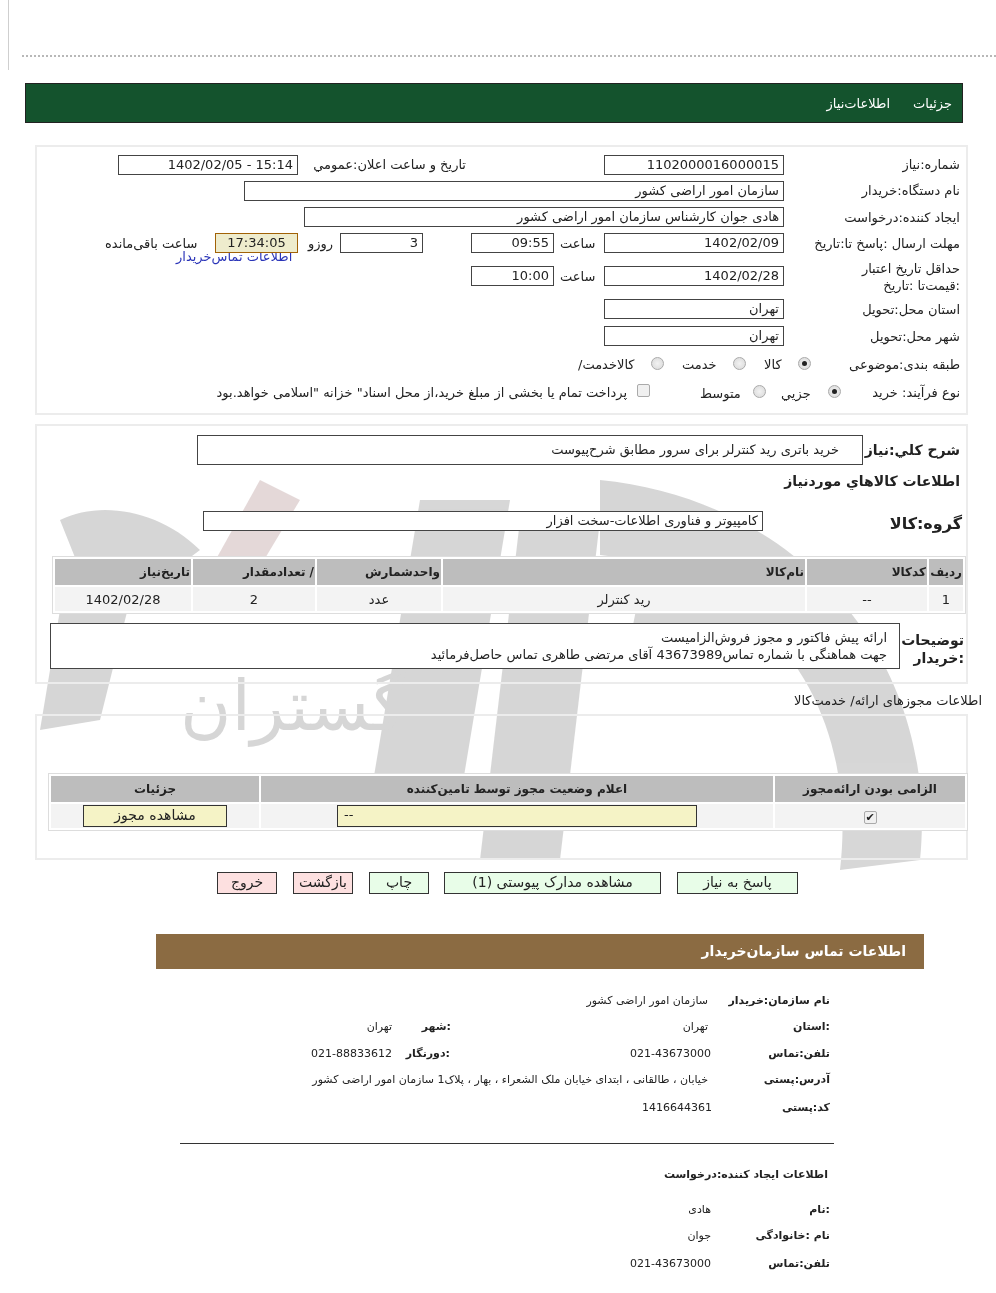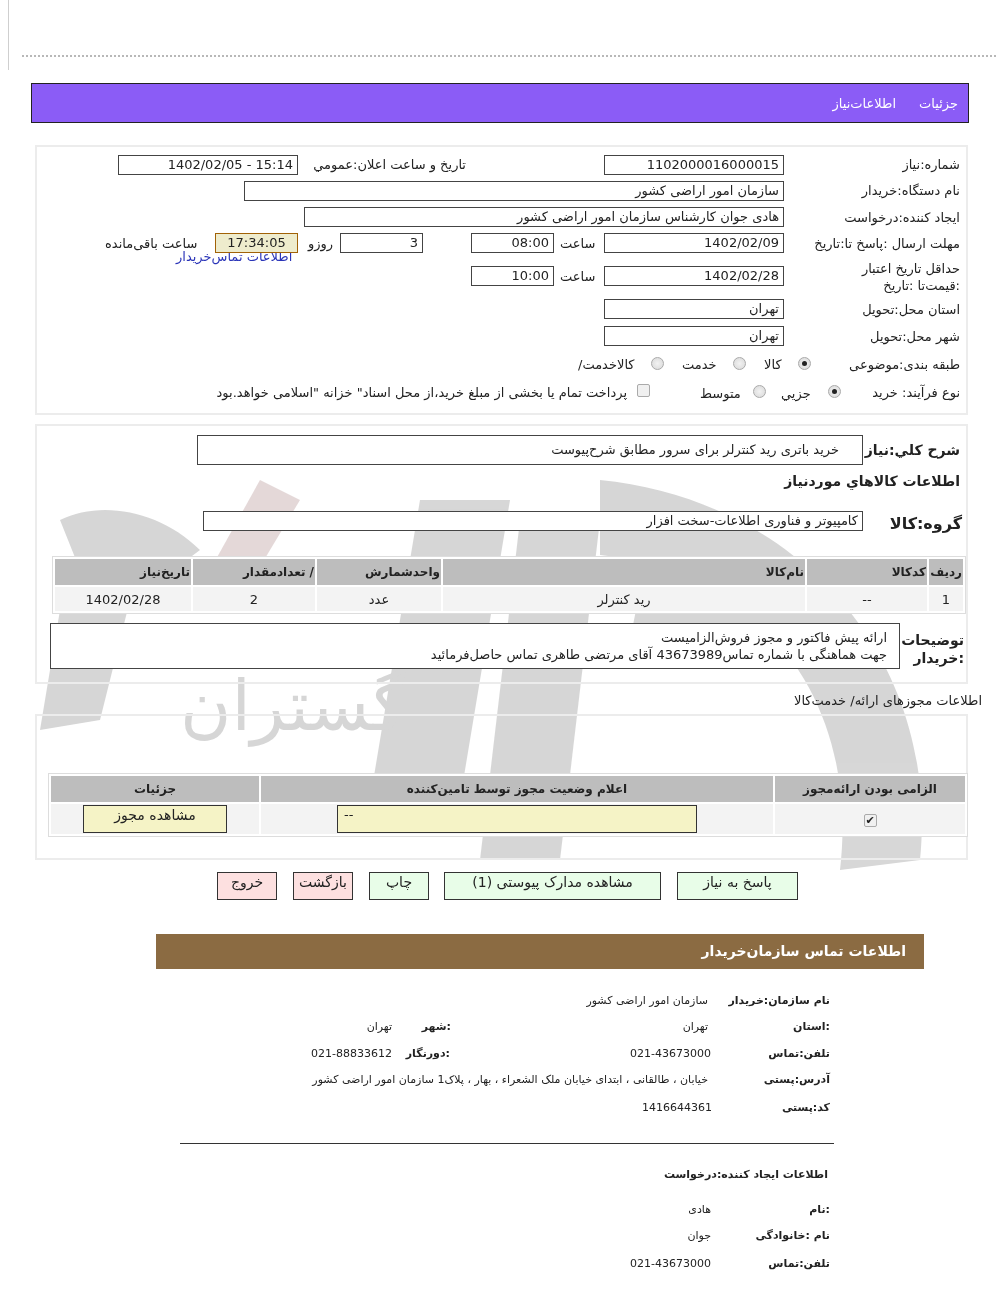--- a/index.html
+++ b/index.html
@@ -1,40 +1,40 @@
 <!DOCTYPE html>
 <html><head>
   <meta charset="utf-8">
   <style>
     html, body { margin: 0; padding: 0; background: #ffffff; }
     body { width: 996px; height: 1293px; position: relative; overflow: hidden;
            font-family: "DejaVu Sans", sans-serif; font-size: 13px; color: #222; }
     .abs { position: absolute; }
     .left-rule { left: 8px; top: 0; width: 1px; height: 70px; background: #cfcfcf; }
     .dash-rule { left: 22px; top: 55px; width: 974px; height: 0; border-top: 2px dotted #b8b8b8; }
-    .titlebar { left: 31px; top: 83px; width: 938px; height: 40px; background: #8b5cf6;
+    .titlebar { left: 25px; top: 83px; width: 938px; height: 40px; background: #14532d;
                 border: 1px solid #222; box-sizing: border-box; color: #fff; direction: rtl; }
     .titlebar span { position: absolute; top: 12px; font-size: 13px; }
     .panel { border: 2px solid #ececec; box-sizing: border-box; background: transparent; }
     .rtl { direction: rtl; text-align: right; }
     .lbl { font-size: 13px; white-space: nowrap; }
     .field { border: 1px solid #444; background: #fff; box-sizing: border-box; height: 20px;
              font-size: 13px; padding: 1px 4px; white-space: nowrap; overflow: hidden; direction: rtl; text-align: right; }
     .field.ltr { direction: ltr; text-align: right; }
     .timer { background: #eeeccd; border: 1px solid #a16207; }
     .link { color: #2a34b8; margin-top: 39px; }
     .radio { width: 13px; height: 13px; border-radius: 50%; border: 1px solid #aaa;
              background: radial-gradient(#f2f2f2, #d8d8d8); box-sizing: border-box; }
     .radio.on::after { content: ""; position: absolute; left: 3px; top: 3px; width: 5px; height: 5px; border-radius: 50%; background: #222; }
     .check { width: 13px; height: 13px; border: 1px solid #aaa; border-radius: 2px; background: #f0f0f0; box-sizing: border-box; }
     .bold { font-weight: bold; }
     table { border-collapse: separate; border-spacing: 2px; }
     .grid th { background: #bdbdbd; color: #222; font-weight: bold; font-size: 12px; height: 24px; }
     .grid td { background: #f3f3f3; font-size: 13px; height: 22px; text-align: center; }
-    .btn { box-sizing: border-box; border: 1px solid #333; font-size: 14px; text-align: center; line-height: 18px; height: 28px; }
+    .btn { box-sizing: border-box; border: 1px solid #333; font-size: 14px; text-align: center; line-height: 18px; height: 22px; }
     .btn.green { background: #e8fde8; }
     .btn.pink { background: #fde0e0; }
     .btn.yellow { background: #f5f3c6; }
     .wm { position: absolute; pointer-events: none; }
     .contact-bar { left: 156px; top: 934px; width: 768px; height: 35px; background: #8b6b42; color: #fff; }
     .small { font-size: 11px; }
     .sbold { font-size: 11px; font-weight: bold; }
     .hr { left: 180px; top: 1143px; width: 654px; height: 0; border-top: 1px solid #333; }
   </style>
 </head>
@@ -71,21 +71,21 @@
 <span class="abs lbl rtl" style="right:36px;top:183px">نام دستگاه:خریدار</span>
 <div class="abs field" style="left:244px;top:181px;width:540px">سازمان امور اراضی کشور</div>
 
 <span class="abs lbl rtl" style="right:36px;top:210px">ایجاد کننده:درخواست</span>
 <div class="abs field" style="left:304px;top:207px;width:480px">هادی جوان کارشناس سازمان امور اراضی کشور</div>
 <span class="abs lbl link rtl" style="left:176px;top:210px">اطلاعات تماس‌خریدار</span>
 
 <span class="abs lbl rtl" style="right:36px;top:236px">مهلت ارسال :پاسخ تا:تاریخ</span>
 <div class="abs field ltr" style="left:604px;top:233px;width:180px">1402/02/09</div>
 <span class="abs lbl" style="left:560px;top:236px">ساعت</span>
-<div class="abs field ltr" style="left:471px;top:233px;width:83px">08:00</div>
+<div class="abs field ltr" style="left:471px;top:233px;width:83px">09:55</div>
 <div class="abs field ltr" style="left:340px;top:233px;width:83px">3</div>
 <span class="abs lbl" style="left:308px;top:236px">روزو</span>
 <div class="abs field ltr timer" style="left:215px;top:233px;width:83px;text-align:center">17:34:05</div>
 <span class="abs lbl rtl" style="left:105px;top:236px">ساعت باقی‌مانده</span>
 
 <span class="abs lbl rtl" style="right:36px;top:260px;width:120px;white-space:normal;line-height:17px">حداقل تاریخ اعتبار :قیمت‌تا :تاریخ</span>
 <div class="abs field ltr" style="left:604px;top:266px;width:180px">1402/02/28</div>
 <span class="abs lbl" style="left:560px;top:269px">ساعت</span>
 <div class="abs field ltr" style="left:471px;top:266px;width:83px">10:00</div>
 
@@ -112,21 +112,21 @@
 <span class="abs lbl rtl" style="left:182px;top:385px;width:445px">پرداخت تمام یا بخشی از مبلغ خرید،از محل اسناد" خزانه "اسلامی خواهد.بود</span>
 
 <div class="abs panel" style="left:35px;top:424px;width:933px;height:260px;"></div>
 
 <span class="abs lbl bold rtl" style="right:36px;top:442px;font-size:14px">شرح کلي:نیاز</span>
 <div class="abs field" style="left:197px;top:435px;width:666px;height:30px;padding-top:6px;padding-right:23px">خرید باتری رید کنترلر برای سرور مطابق شرح‌پیوست</div>
 
 <span class="abs lbl bold rtl" style="right:36px;top:473px;font-size:14px">اطلاعات کالاهاي موردنیاز</span>
 
 <span class="abs lbl bold rtl" style="right:34px;top:514px;font-size:16px">گروه:کالا</span>
-<div class="abs field" style="left:203px;top:511px;width:660px">کامپیوتر و فناوری اطلاعات-سخت افزار</div>
+<div class="abs field" style="left:203px;top:511px;width:560px">کامپیوتر و فناوری اطلاعات-سخت افزار</div>
 
 <div class="abs" style="left:52px;top:556px;width:912px;border:1px solid #ddd;background:#fff">
   <table class="grid rtl" style="width:100%;direction:rtl">
     <thead>
       <tr>
         <th style="width:32px">ردیف</th>
         <th style="width:118px">کدکالا</th>
         <th style="width:360px">نام‌کالا</th>
         <th style="width:122px">واحدشمارش</th>
         <th style="width:120px">/ تعدادمقدار</th>

